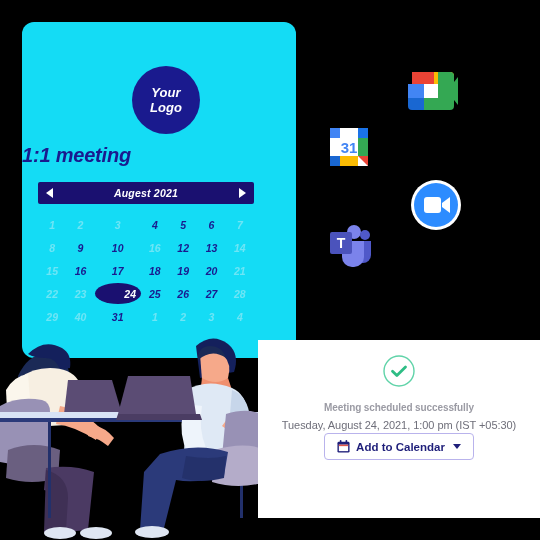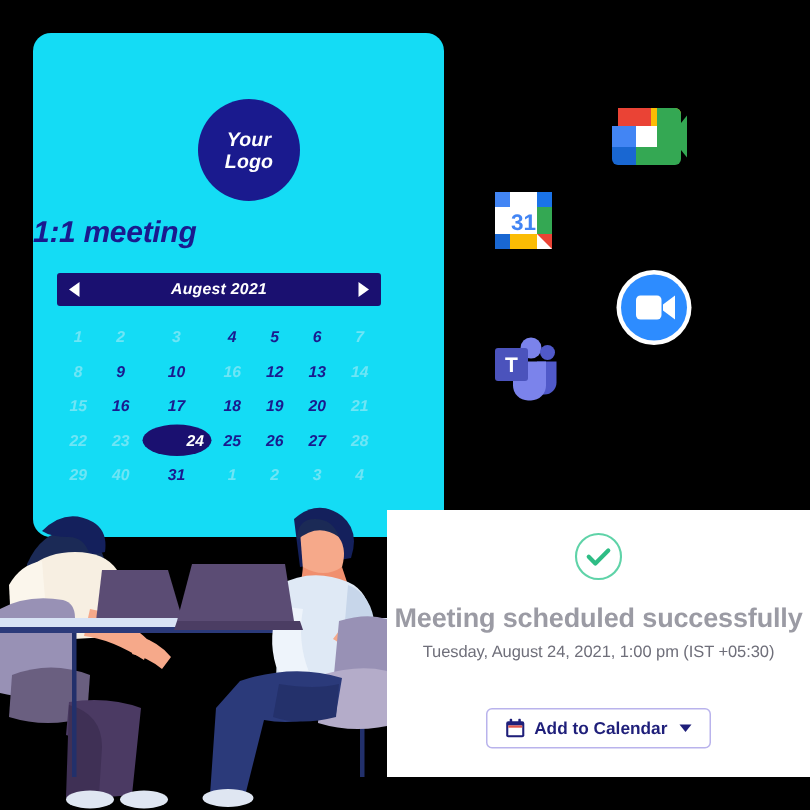--- a/index.html
+++ b/index.html
@@ -71,28 +71,28 @@
 
   
   .success-card{
     position:absolute;left:258px;top:340px;width:282px;height:178px;
     background:#ffffff;z-index:6;
     display:flex;flex-direction:column;align-items:center;
     box-sizing:border-box;padding-top:14px;
   }
   .check-wrap{width:34px;height:34px;}
   .succ-title{
-    margin-top:14px;color:#9b9ba4;font-size:18px;font-weight:700;
+    margin-top:14px;color:#9b9ba4;font-size:10px;font-weight:700;
     letter-spacing:-.1px;
   }
   .succ-date{
     margin-top:6px;color:#6f6f7a;font-size:11px;font-weight:400;letter-spacing:-.05px;
   }
   .addcal-btn{
-    margin-top:31px;height:27px;padding:0 12px;border:1px solid #b9b3ec;
+    margin-top:2px;height:27px;padding:0 12px;border:1px solid #b9b3ec;
     border-radius:4px;background:#ffffff;display:flex;align-items:center;gap:6px;
     color:#1f1f7a;font-size:11.5px;font-weight:600;cursor:pointer;
     font-family:"Liberation Sans", sans-serif;
   }
   .caret{width:0;height:0;border-left:4px solid transparent;border-right:4px solid transparent;border-top:5px solid #1f1f7a;margin-left:2px;}
 </style>
 </head>
 <body>
 
 <div class="stage">

